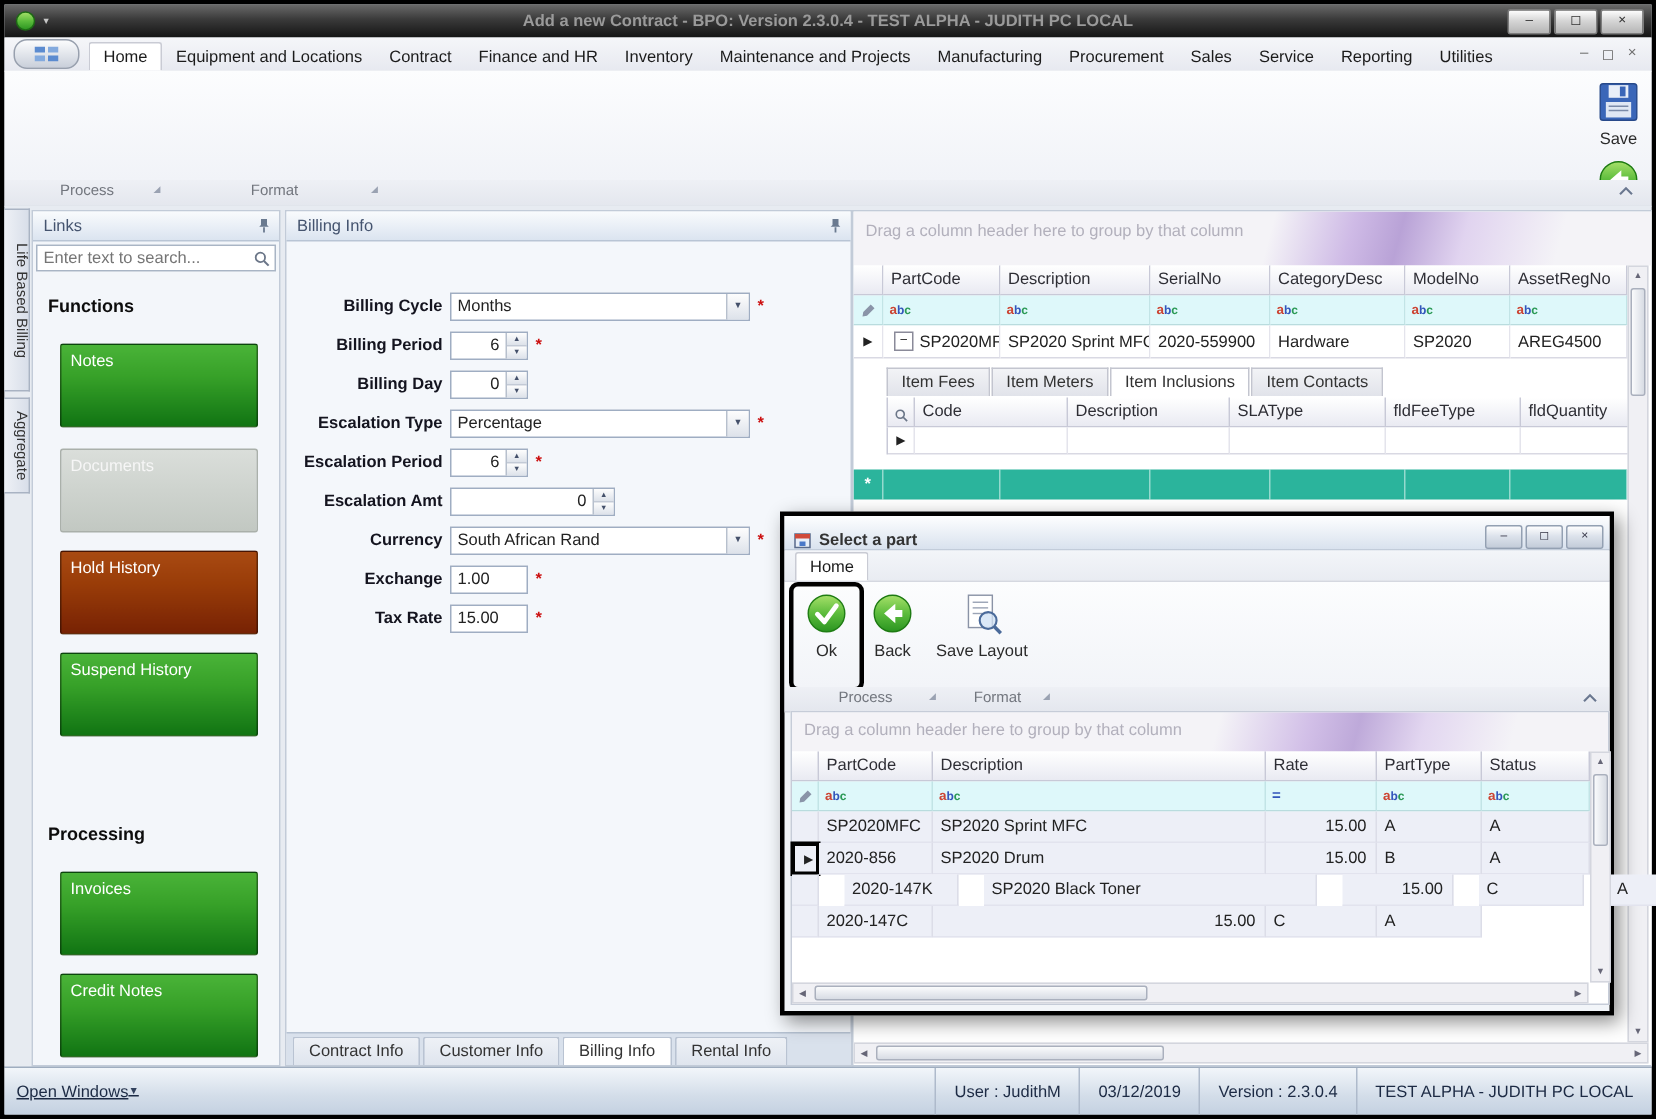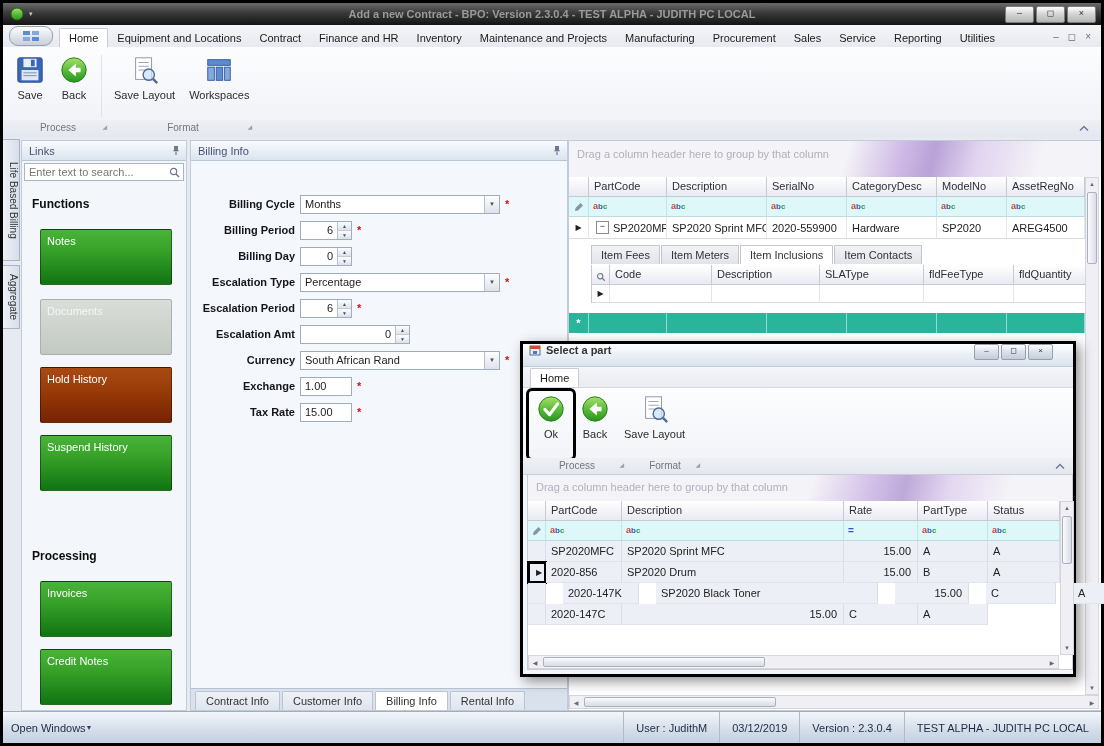--- a/index.html
+++ b/index.html
@@ -13,21 +13,21 @@
   .tb-title{position:absolute;left:0;right:0;text-align:center;font-weight:bold;color:#9a9a9a;}
   .tb-ctl{margin-left:auto;display:flex;gap:2px;padding-right:5px;z-index:1;}
   .winbtn{width:27px;height:15px;border:1px solid #7c7c7c;border-radius:2px;background:linear-gradient(#fefefe,#d6d6d6 45%,#b5b5b5);color:#333;font-size:9px;line-height:13px;text-align:center;cursor:default;}
 
   
   .tabrow{position:absolute;left:3px;top:25px;right:3px;height:22px;background:linear-gradient(#f5f6f9,#e7e9f0);border-bottom:1px solid #d5d8e0;display:flex;align-items:flex-end;}
   .appbtn{width:42px;height:18px;margin:0 6px 1px 6px;border:1px solid #98a0ae;border-radius:9px;background:linear-gradient(#fbfcfd,#c9cfda);display:flex;align-items:center;justify-content:center;}
   .rtab{padding:3px 9px;color:#1b1b1b;white-space:nowrap;}
   .rtab.active{background:#fff;border:1px solid #c9cbd4;border-bottom:none;border-radius:2px 2px 0 0;}
   .rwinctl{margin-left:auto;display:flex;gap:9px;padding:0 10px 5px 0;color:#6e6e6e;font-size:10px;}
-  .ribbonbody{position:absolute;left:3px;top:47px;right:3px;height:73px;background:linear-gradient(#fcfdfe,#f1f3f8);display:flex;align-items:center;padding-left:5px;}
+  .ribbonbody{position:absolute;left:3px;top:47px;right:3px;height:73px;background:linear-gradient(#fcfdfe,#f1f3f8);display:flex;align-items:flex-end;padding-left:5px;flex-direction:column;}
   .bigbtn{height:64px;margin-top:3px;display:flex;flex-direction:column;align-items:center;padding:3px 7px 0 7px;border-radius:3px;}
   .bigbtn .lbl{margin-top:4px;color:#2b2b2b;white-space:nowrap;}
   .vsep{width:1px;height:62px;background:#dfe2e9;margin:5px 5px 0 5px;}
   .groupstrip{position:absolute;left:3px;top:120px;right:3px;height:17px;background:linear-gradient(#eef0f5,#e4e7ee);border-bottom:1px solid #cfd3dc;}
   .gbox{position:absolute;top:1px;height:14px;color:#72767e;font-size:10px;text-align:center;line-height:14px;}
   .launch{position:absolute;right:1px;bottom:1px;font-size:6px;color:#9aa2b2;}
   .chev{position:absolute;right:12px;top:3px;}
 
   
   .main{position:absolute;left:3px;right:3px;top:137px;bottom:35px;background:#e7ebf1;}
@@ -86,39 +86,39 @@
 
   
   .vscroll{position:absolute;width:14px;background:#f0f0f4;border:1px solid #d4d6de;box-sizing:border-box;}
   .hscroll{position:absolute;height:14px;background:#f0f0f4;border:1px solid #d4d6de;box-sizing:border-box;}
   .sarr{position:absolute;font-size:6px;color:#667;width:12px;height:12px;display:flex;align-items:center;justify-content:center;}
   .vthumb{position:absolute;left:1px;right:1px;border:1px solid #aab0bd;border-radius:2px;background:linear-gradient(90deg,#fafbfc,#d8dce4);}
   .hthumb{position:absolute;top:1px;bottom:1px;border:1px solid #aab0bd;border-radius:2px;background:linear-gradient(#fafbfc,#d8dce4);}
 
   
   .dialog{position:absolute;left:520px;top:341px;width:556px;height:336px;background:#f2f5f9;border:3px solid #000;box-sizing:border-box;box-shadow:4px 4px 12px rgba(0,0,0,.45);z-index:40;}
-  .dtitle{height:22px;background:linear-gradient(#fdfeff,#d9e2ee);border-bottom:1px solid #c2ccda;display:flex;align-items:flex-start;padding:0 20px 0 6px;}
+  .dtitle{height:22px;background:linear-gradient(#fdfeff,#d9e2ee);border-bottom:1px solid #c2ccda;display:flex;align-items:flex-end;padding:0 4px 0 6px;}
   .dtitle .t{font-weight:bold;color:#333;margin-left:5px;}
   .dwb{width:23px;height:14px;border:1px solid #93a0b2;border-radius:2px;background:linear-gradient(#fefefe,#dde3ec 45%,#c3ccd9);color:#334;font-size:8px;line-height:12px;text-align:center;}
   .dtabrow{height:20px;background:linear-gradient(#f3f5f9,#e9ecf2);display:flex;align-items:flex-end;padding-left:7px;border-bottom:1px solid #d5d8e0;}
   .dribbon{height:70px;background:linear-gradient(#fcfdfe,#f2f4f8);display:flex;padding-left:6px;}
   .dgroupstrip{height:16px;position:relative;background:linear-gradient(#eef0f5,#e4e7ee);border-bottom:1px solid #cfd3dc;}
   .pgrid{position:absolute;left:4px;top:130px;width:546px;height:196px;background:#fff;border:1px solid #c6ccd8;box-sizing:border-box;}
   .pgroupby{position:absolute;left:0;right:0;top:0;height:26px;color:#b2b0bc;padding:6px 0 0 8px;box-sizing:border-box;
     background:linear-gradient(105deg, rgba(185,150,220,0) 52%, rgba(176,140,216,.5) 63%, rgba(136,96,188,.5) 69%, rgba(205,180,232,.45) 77%, rgba(244,243,247,0) 88%),#f4f3f7;}
   .phead,.pfilter,.prow{position:absolute;left:0;display:grid;grid-template-columns:18px 76px 222px 74px 70px 72px;}
   .dcell{height:21px;background:#edeff7;border-right:1px solid #dcdde8;border-bottom:1px solid #e2e3ee;white-space:nowrap;overflow:hidden;box-sizing:border-box;display:flex;align-items:center;padding-left:5px;}
   .r{justify-content:flex-end;padding-right:6px;padding-left:0;}
   .eq{color:#3355bb;font-weight:bold;font-size:10px;}
   .hl-ok{outline:3px solid #000;}
   .hl-box{outline:3px solid #000;outline-offset:-2px;}
 
   
   .statusbar{position:absolute;left:3px;right:3px;bottom:3px;height:32px;background:linear-gradient(#f2f6fa,#d3dde9 60%,#c4d1e1);border-top:1px solid #9fadbf;display:flex;align-items:center;color:#1c2a44;box-sizing:border-box;}
-  .sb-left{display:flex;align-items:center;gap:0;padding-left:8px;}
+  .sb-left{display:flex;align-items:center;gap:0;padding-left:8px;text-decoration:underline;}
   .sb-right{margin-left:auto;display:flex;height:100%;align-items:center;}
   .seg{padding:0 12px;border-left:1px solid #aebacb;height:100%;display:flex;align-items:center;}
   .tiny{font-size:7px;color:#33425e;}
 </style>
 </head>
 <body>
 
 <svg width="0" height="0" style="position:absolute">
   <defs>
     <linearGradient id="ggreen" x1="0" y1="0" x2="0" y2="1">

